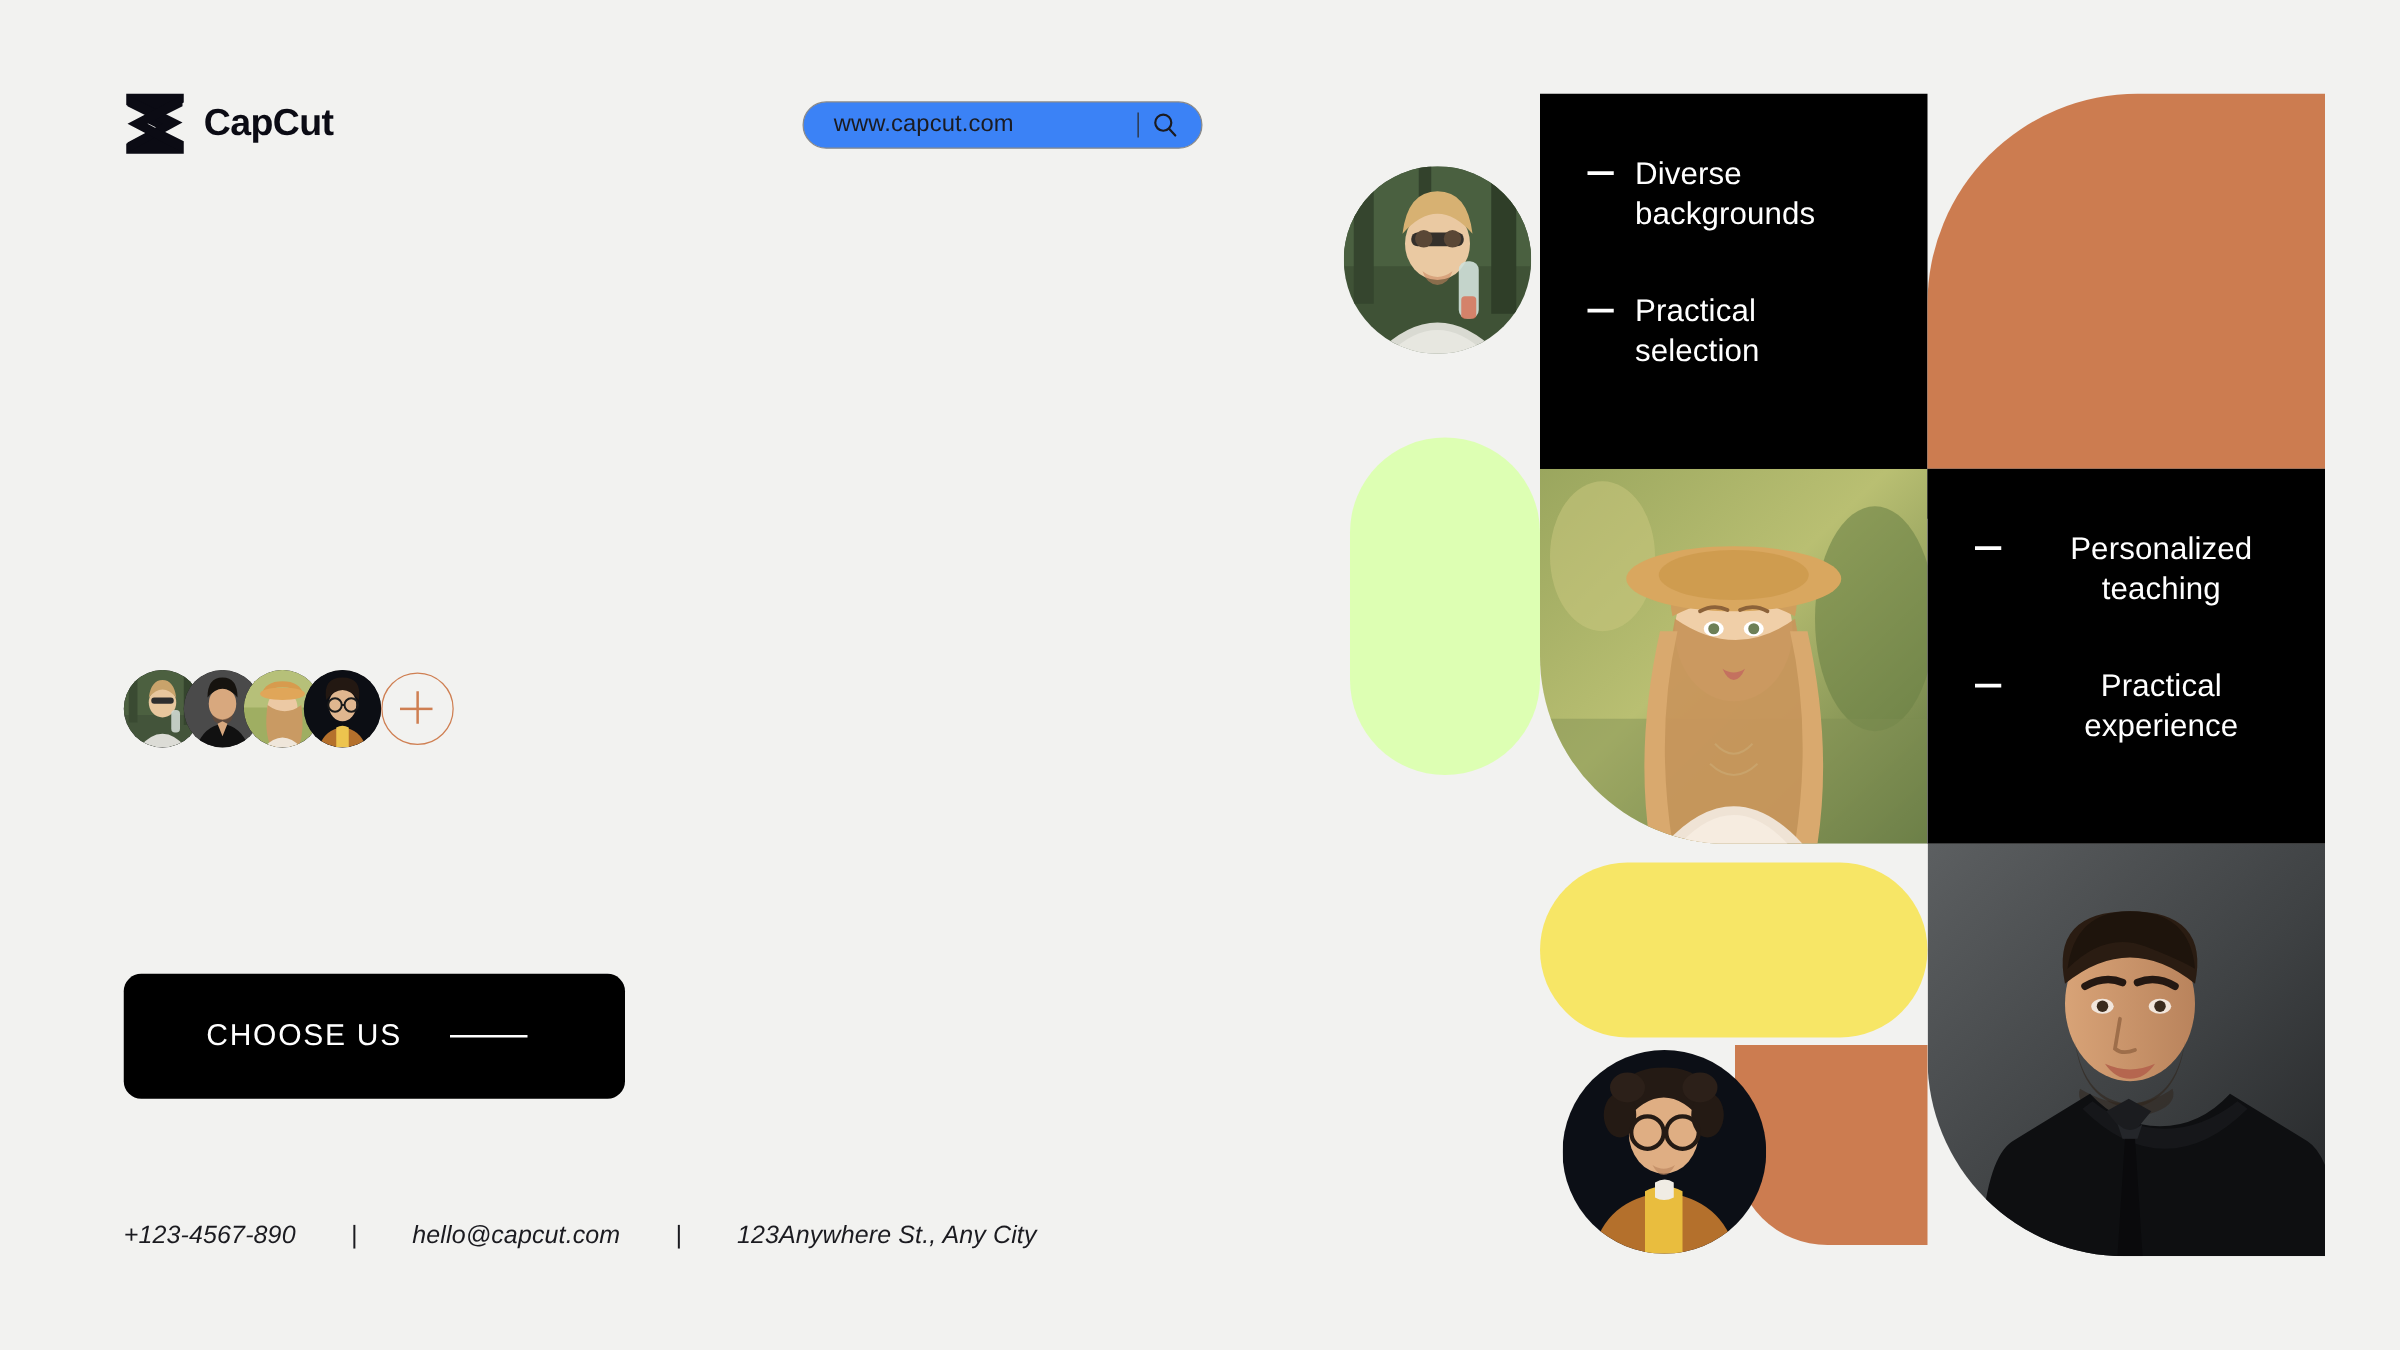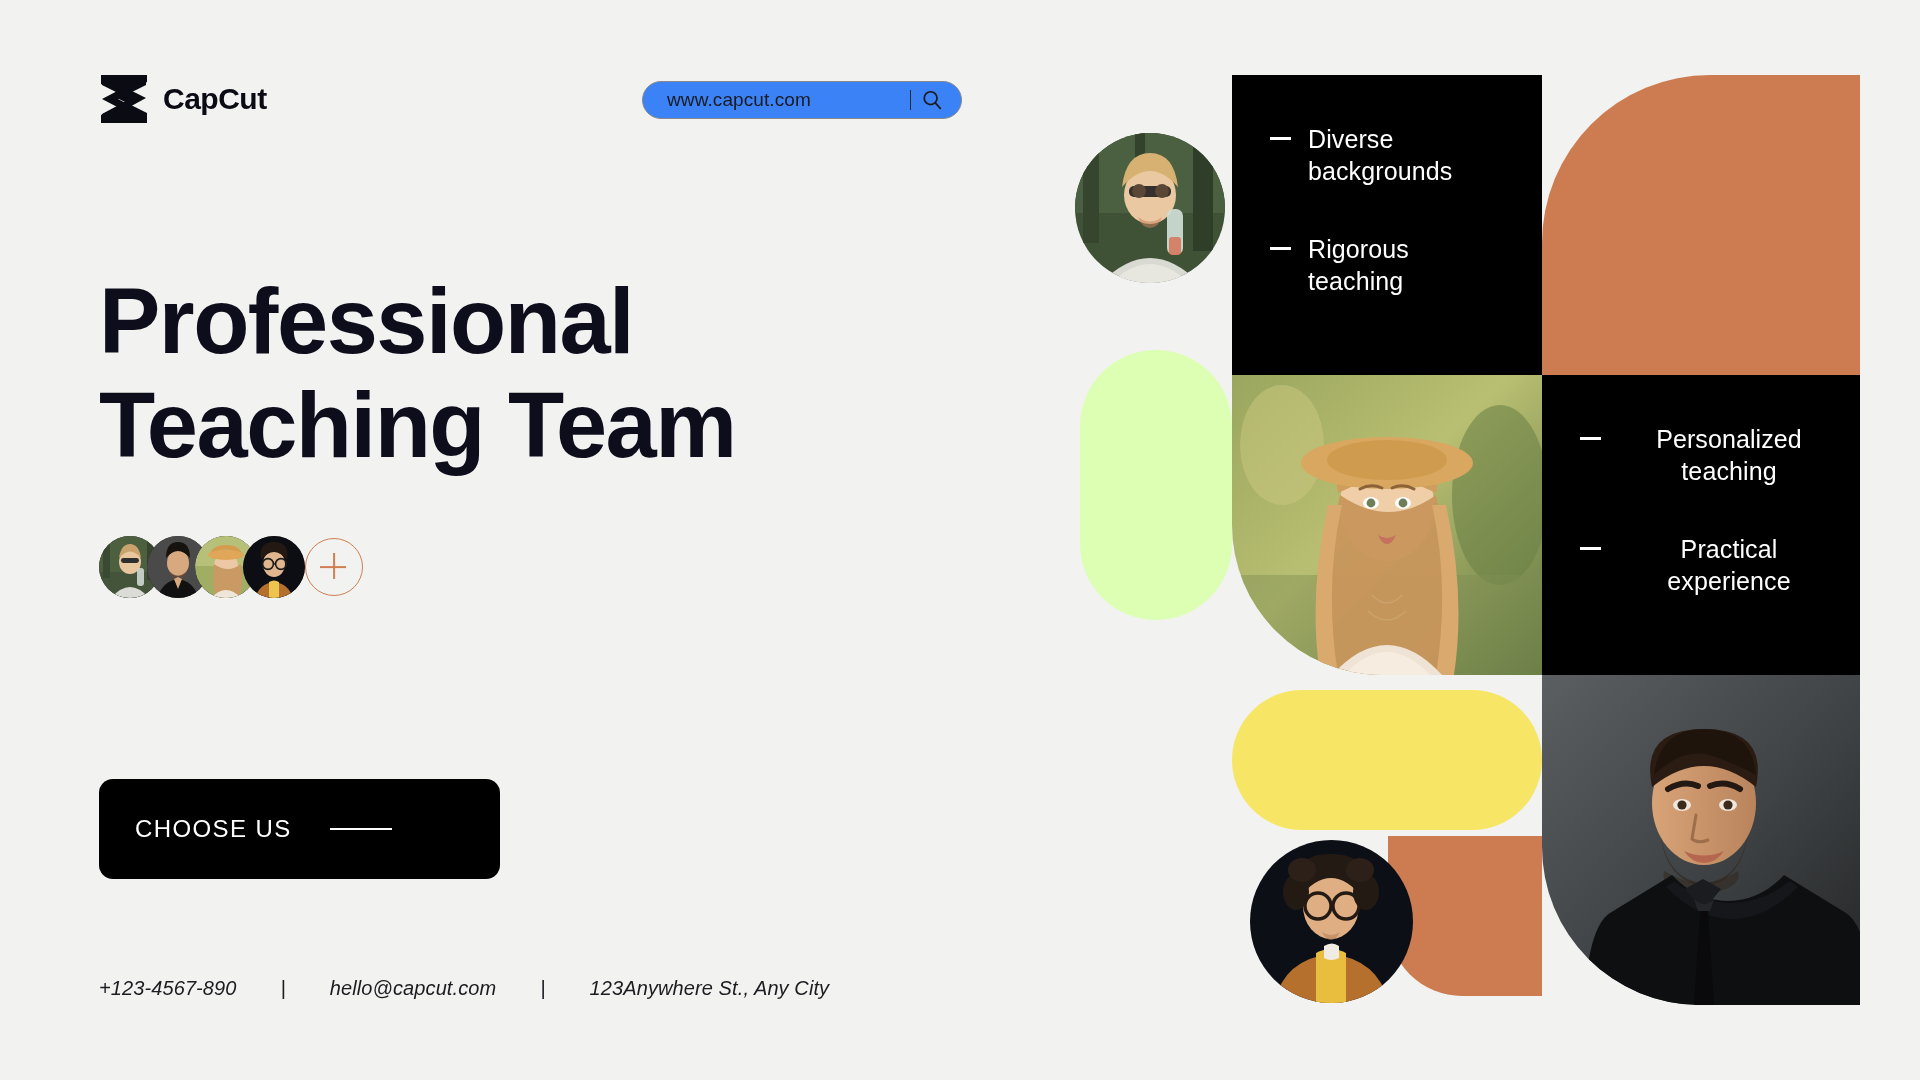--- a/index.html
+++ b/index.html
@@ -159,21 +159,21 @@
   .cta {
     position: absolute;
     left: 99px;
     top: 779px;
     width: 401px;
     height: 100px;
     background: #000000;
     border-radius: 14px;
     display: flex;
     align-items: center;
-    padding-left: 36px;
+    padding-left: 66px;
     gap: 38px;
     border: none;
     cursor: pointer;
   }
   .cta-label {
     color: #ffffff;
     font-size: 24px;
     letter-spacing: 1.4px;
     font-weight: 400;
     white-space: nowrap;
@@ -323,24 +323,20 @@
 
   <div class="searchbar">
     <span class="search-url">www.capcut.com</span>
     <span class="search-sep"></span>
     <svg class="search-icon" viewBox="0 0 24 24">
       <circle cx="10.5" cy="10" r="7" fill="none" stroke="#1b1b20" stroke-width="1.9"></circle>
       <line x1="15.6" y1="15.2" x2="21" y2="21.2" stroke="#1b1b20" stroke-width="1.9" stroke-linecap="round"></line>
     </svg>
   </div>
 
-  <h1 class="hero-title">
-    <span>Professional</span><br>
-    <span>Teaching Team</span>
-  </h1>
 
   <div class="avatars">
     <div class="avatar">
       <svg viewBox="0 0 62 62">
         <defs>
             <clipPath id="c1">
               <circle cx="31" cy="31" r="31"></circle>
             </clipPath>
           </defs>
         <g clip-path="url(#c1)">
@@ -452,21 +448,21 @@
     </div>
 
     <div class="tile tile-black-1">
       <div class="feature-list">
         <div class="feature-item">
           <span class="feature-dash"></span>
           <span class="feature-text">Diverse backgrounds</span>
         </div>
         <div class="feature-item">
           <span class="feature-dash"></span>
-          <span class="feature-text">Rigorous teaching</span>
+          <span class="feature-text">Practical selection</span>
         </div>
       </div>
     </div>
 
     <div class="tile tile-terra-1"></div>
 
     <div class="tile tile-photo-center">
       <svg viewBox="0 0 310 300" preserveAspectRatio="xMidYMid slice">
         <defs>
           <linearGradient id="bgGreen" x1="0" y1="0" x2="1" y2="1">

